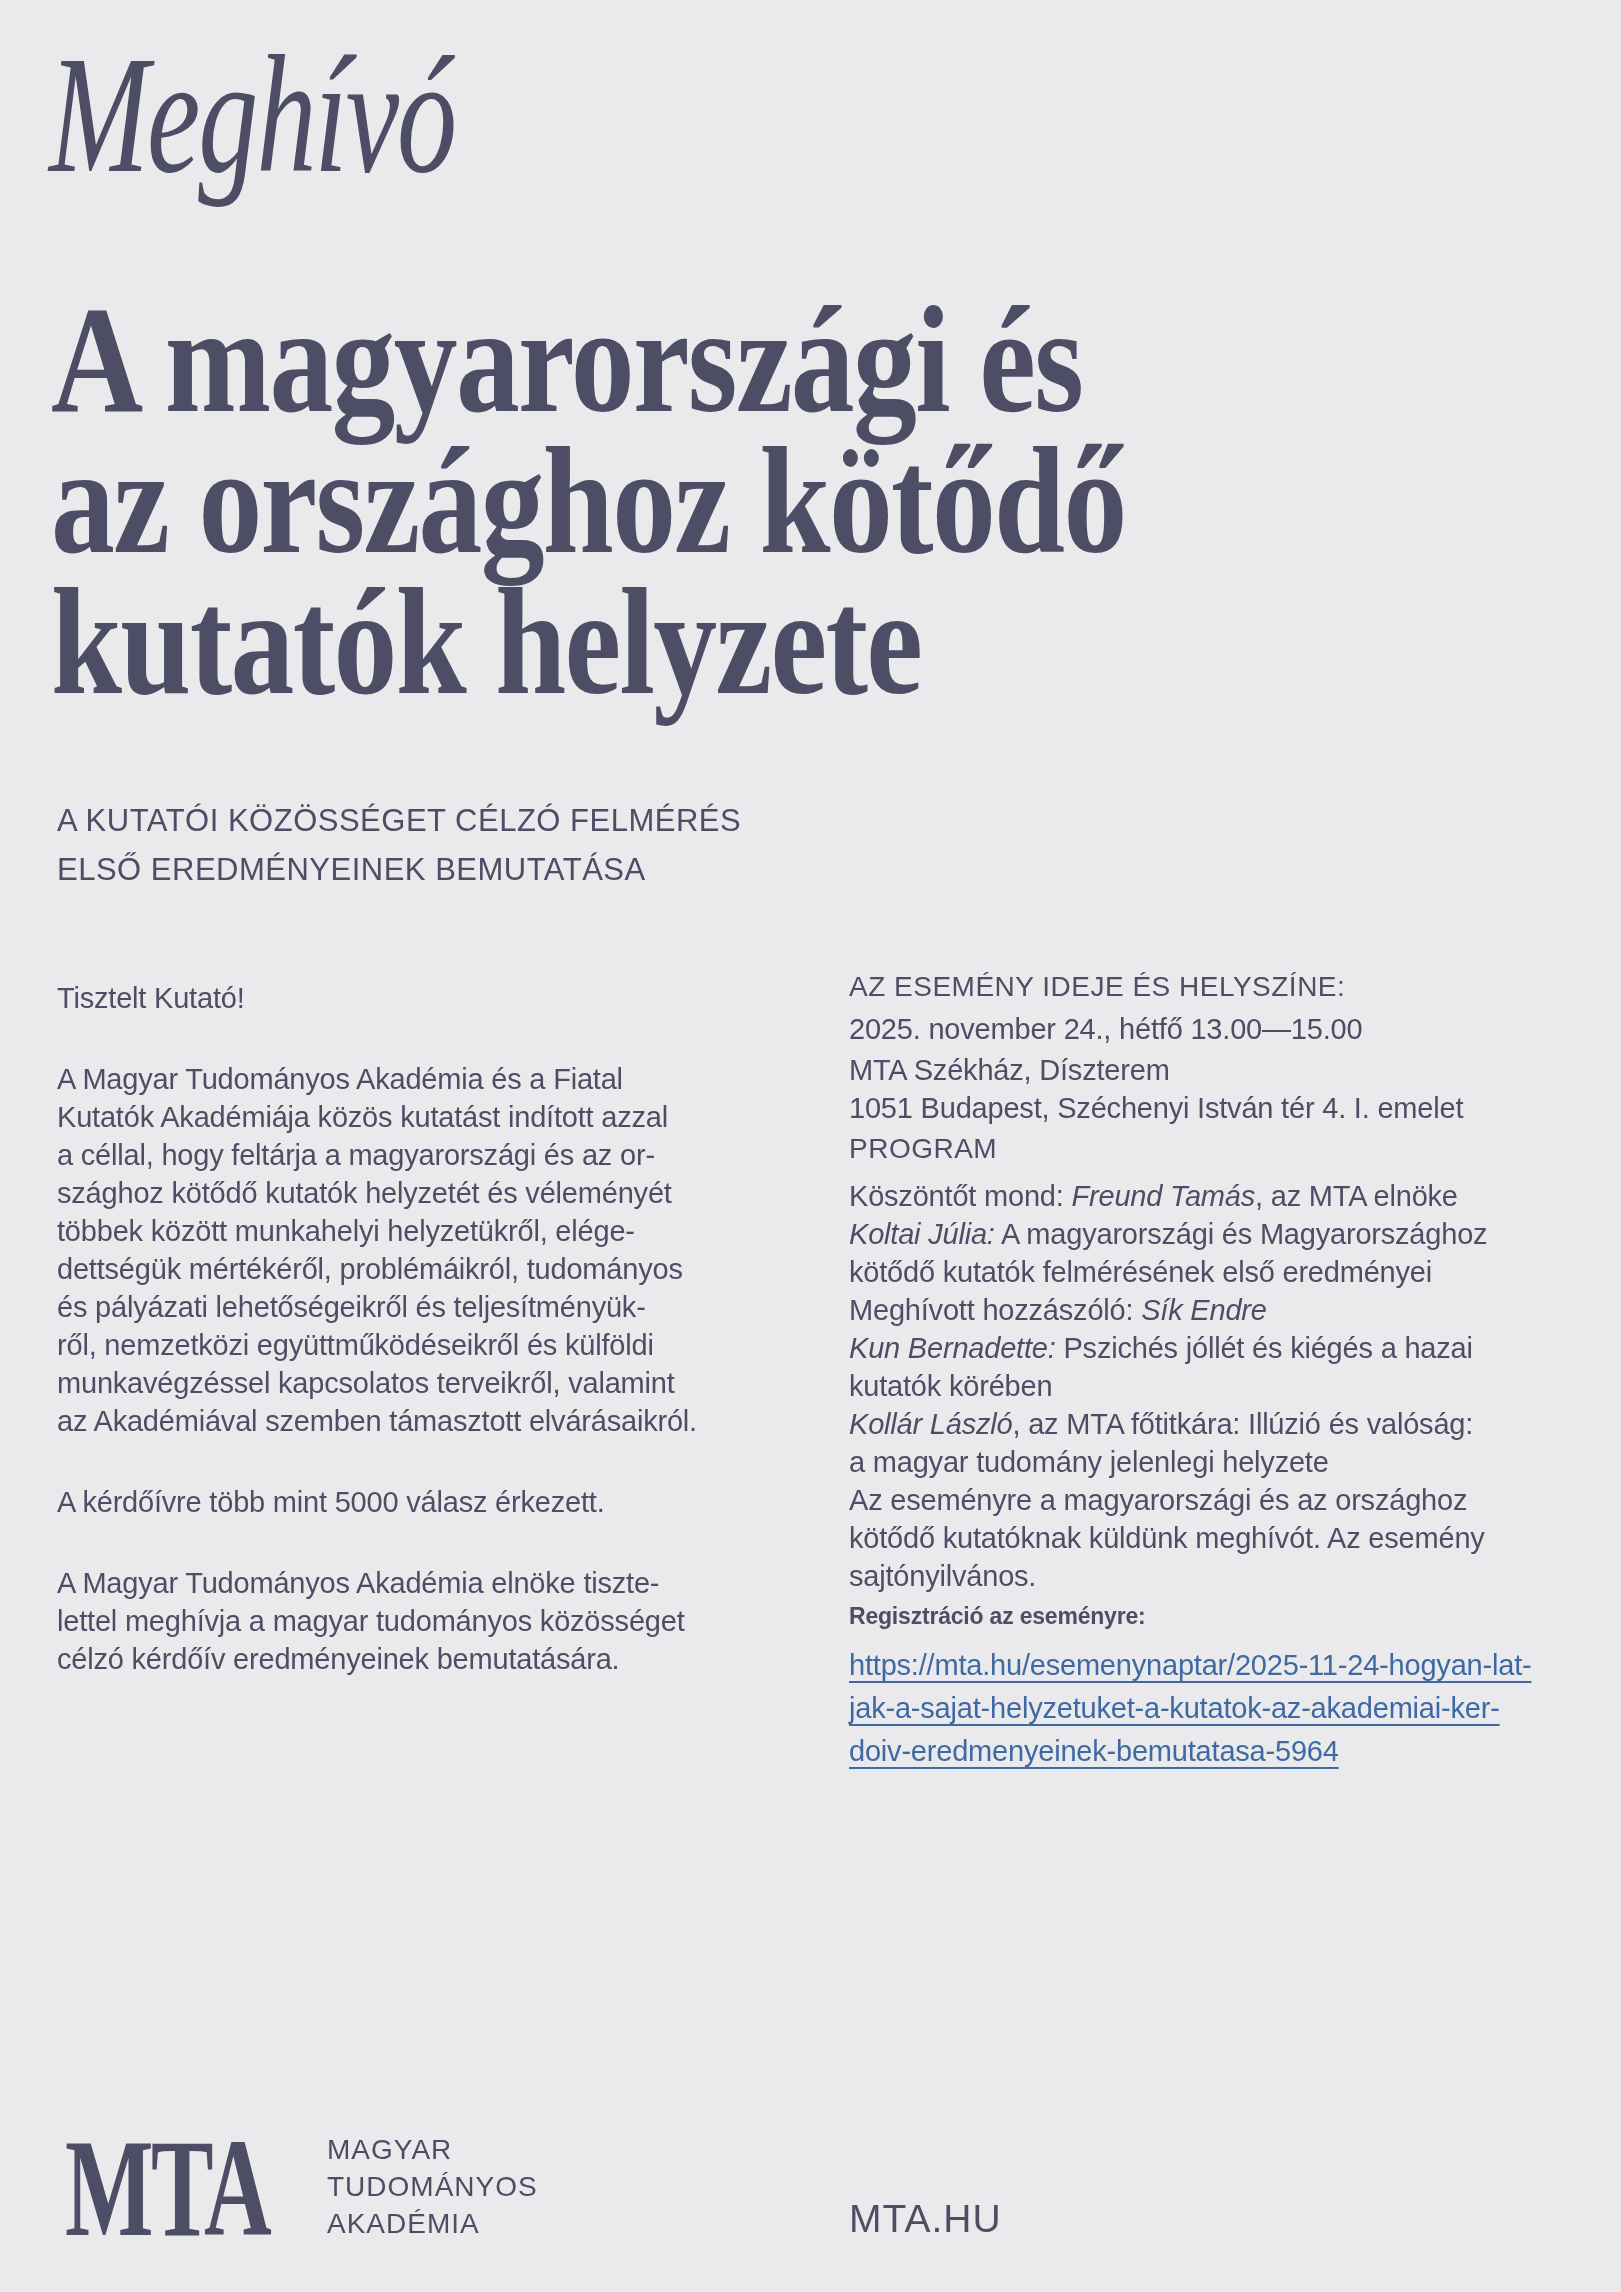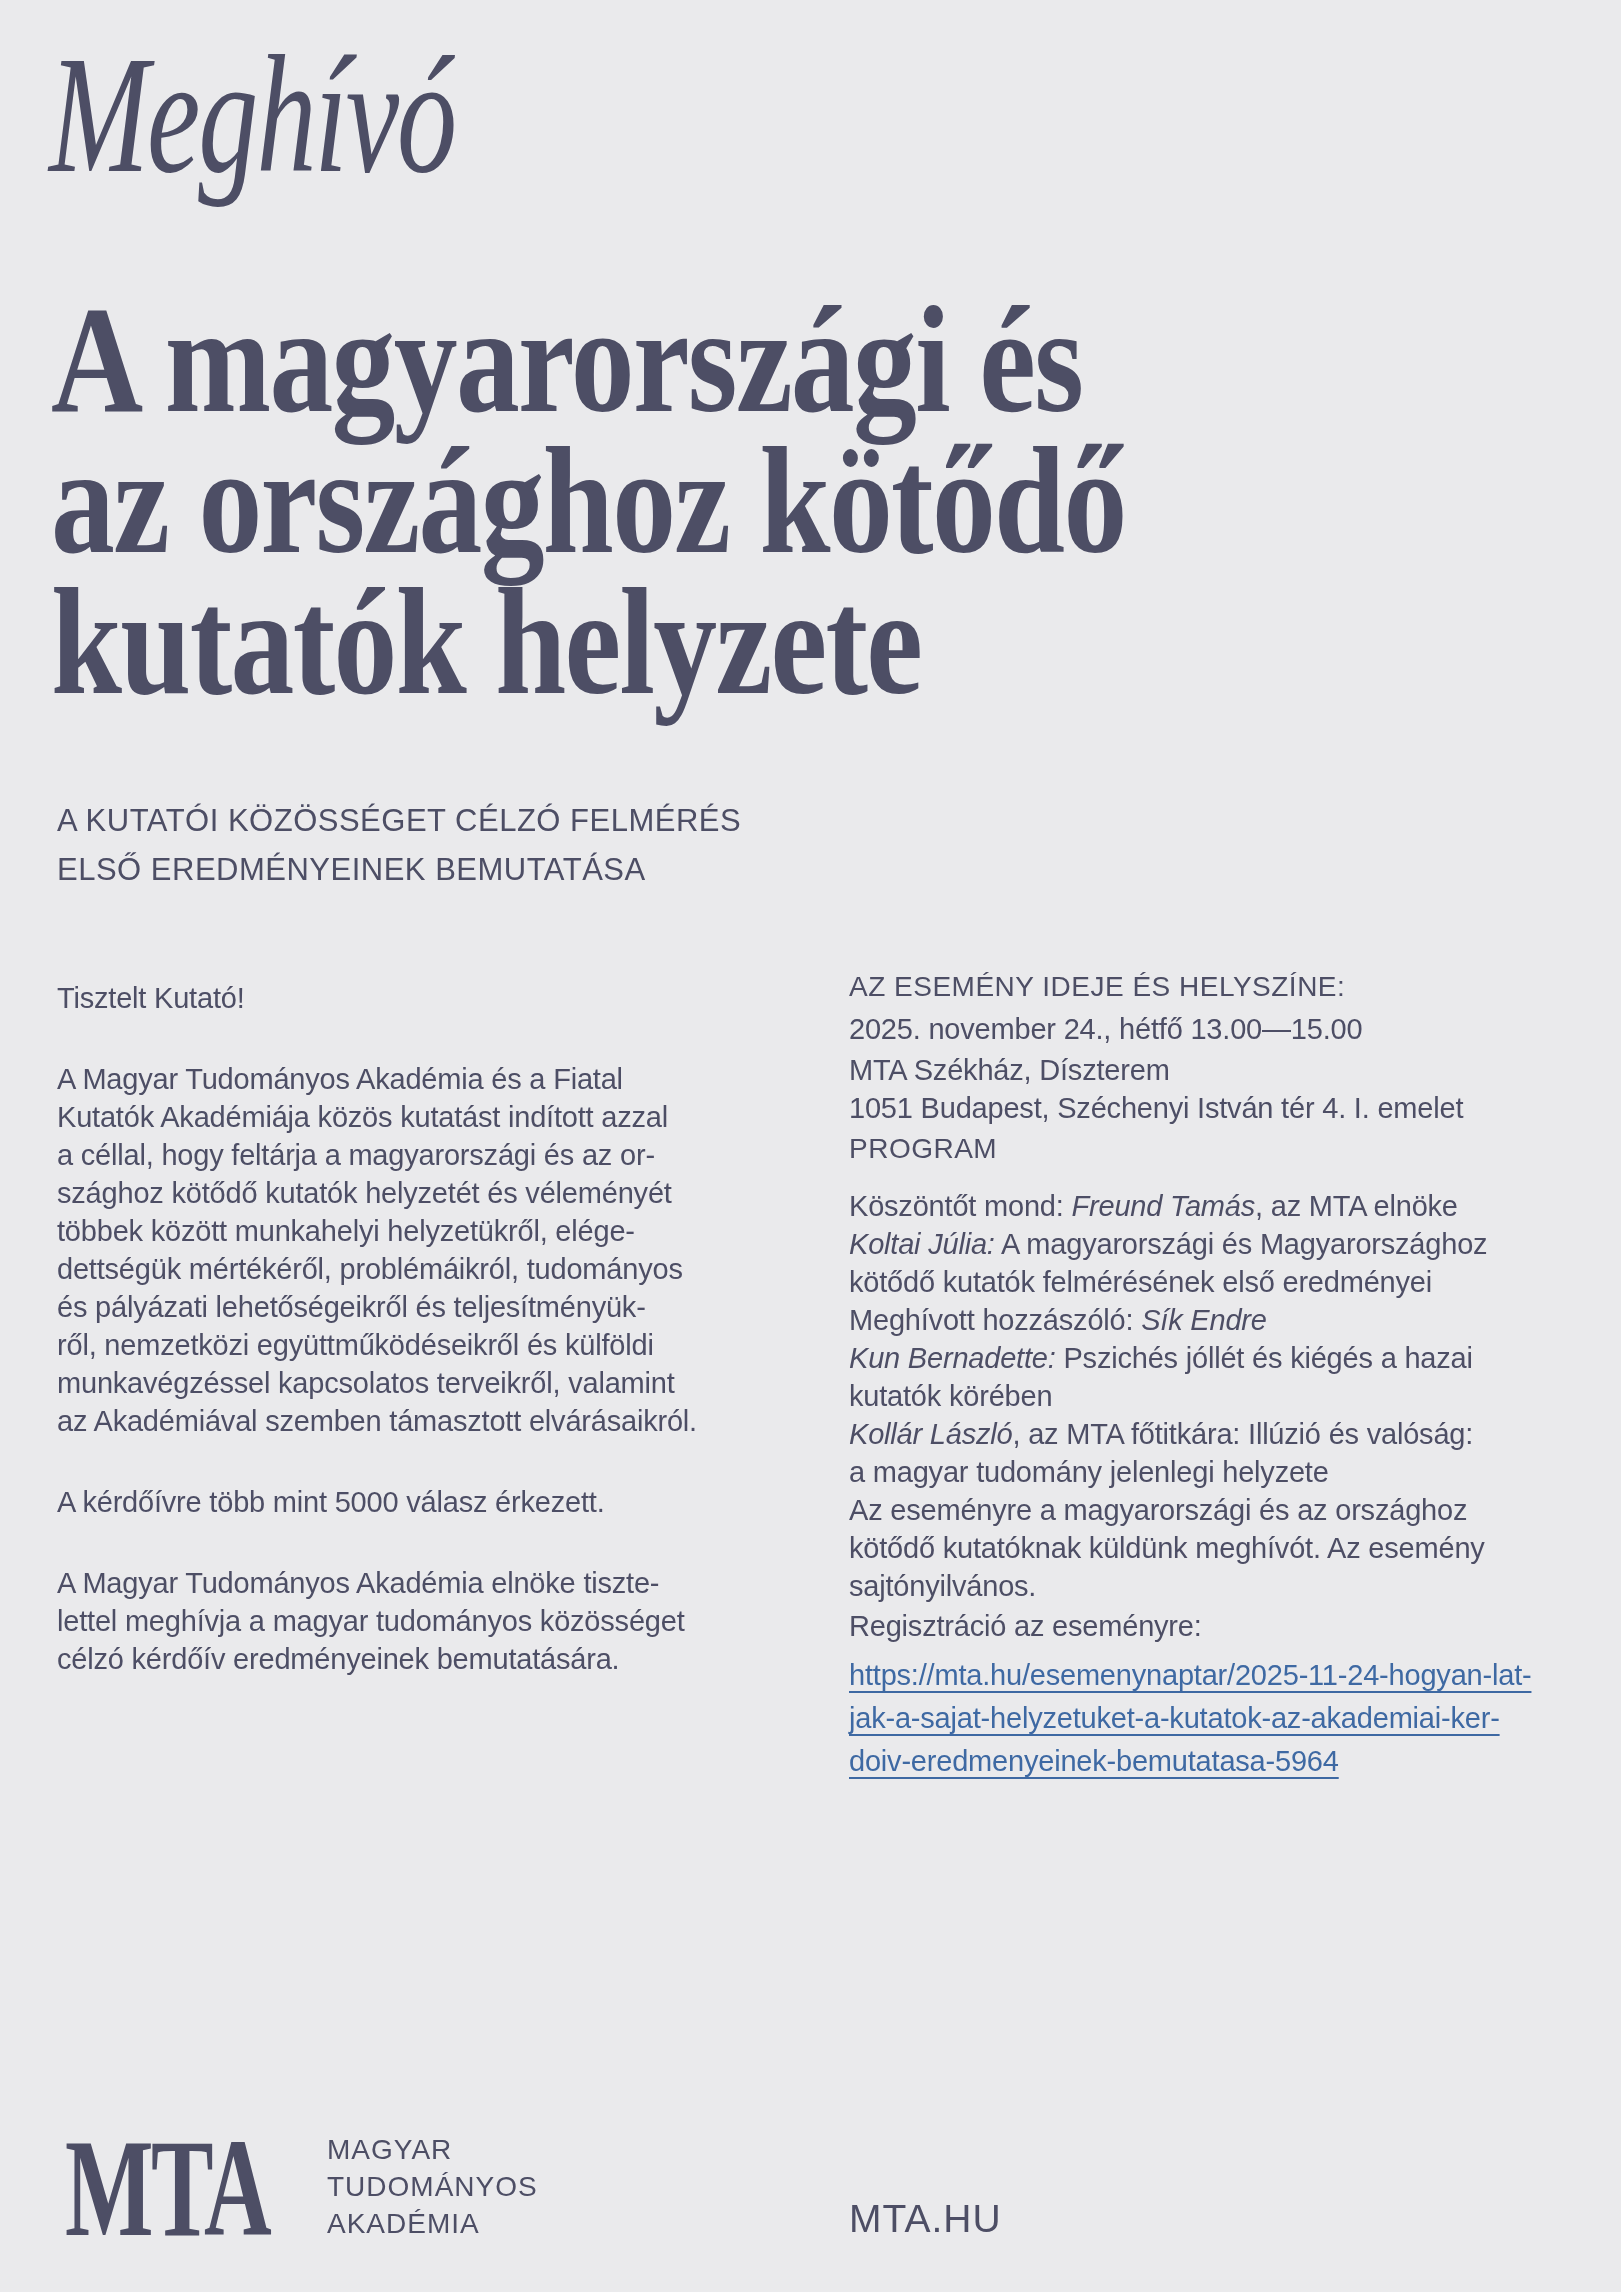--- a/index.html
+++ b/index.html
@@ -54,24 +54,24 @@
   .col-left p:last-child{margin-bottom:4px;}
 
   .sec-heading{
     font-size:28px;line-height:43px;
     letter-spacing:0.5px;white-space:pre;margin:0;
   }
   .event-date{font-size:29px;line-height:43px;margin:2px 0 0;white-space:pre;}
   .event-venue{margin:44px 0 0;white-space:pre;}
   .program-heading{margin:49px 0 0;}
   .entry{margin:39px 0 0;white-space:pre;}
-  .entry.first{margin-top:17px;}
+  .entry.first{margin-top:7px;}
   .entry .it{font-style:italic;}
   .event-note{margin:35px 0 0;white-space:pre;}
-  .reg-label{margin:39px 0 0;font-size:29px;line-height:43px;white-space:pre;}
+  .reg-label{margin:39px 0 0;font-size:23px;line-height:43px;white-space:pre;font-weight:bold;}
   .reg-link{
     display:block;margin:5.9px 0 0;
     font-size:29px;line-height:43px;
     color:var(--link);
     text-decoration:underline;
     text-underline-offset:5.9px;
     white-space:pre;
     cursor:pointer;
   }
 

